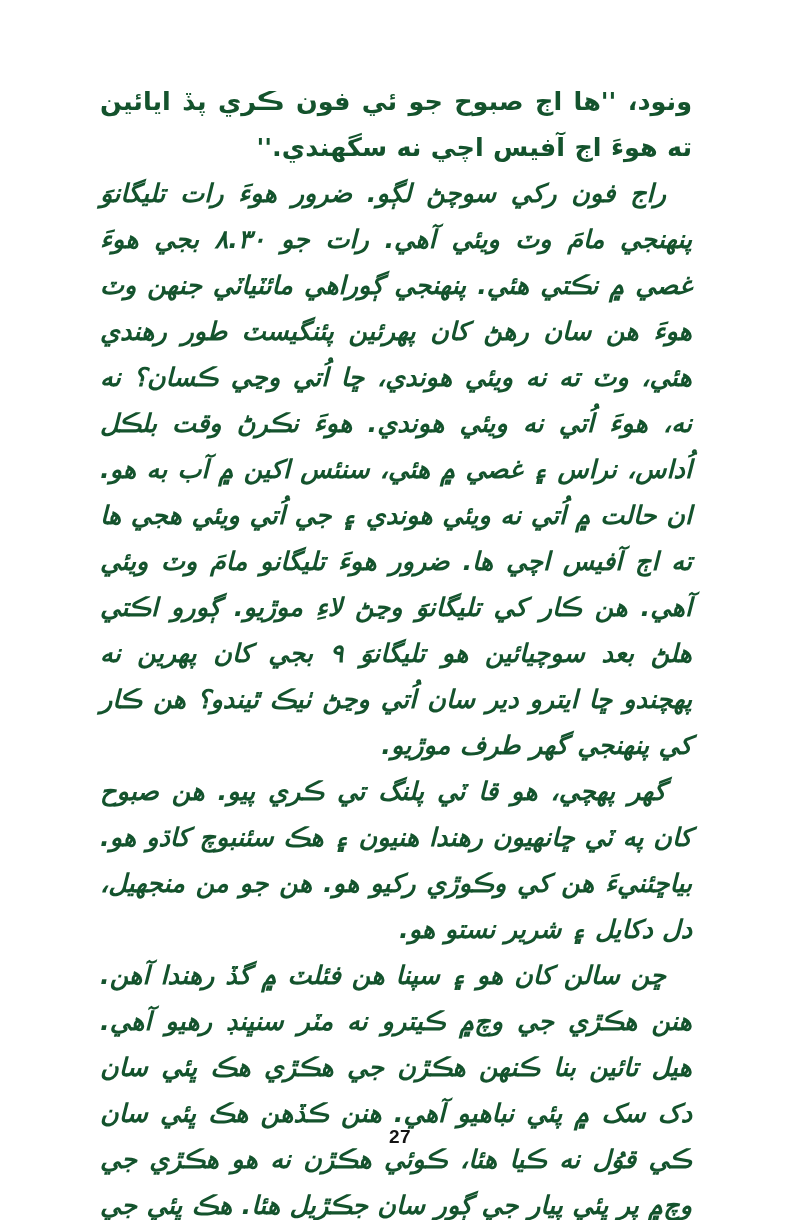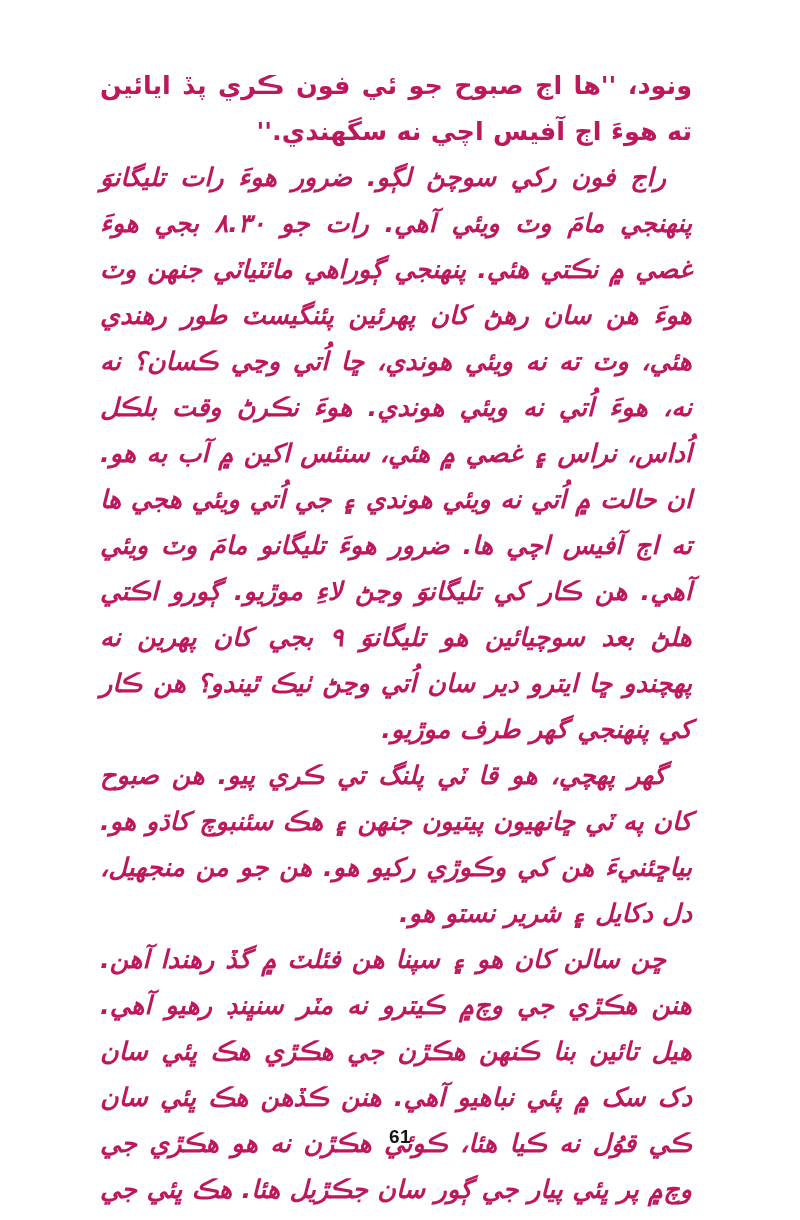--- a/index.html
+++ b/index.html
@@ -26,25 +26,25 @@
     position: absolute;
     right: 108px;
     left: 100px;
     top: 62px;
     direction: rtl;
     text-align: justify;
     text-align-last: justify;
   }
 
   .para {
-    margin: 0 0 0 0;
+    margin: 16px 0 0 0;
     padding: 0;
     direction: rtl;
     unicode-bidi: isolate;
-    color: #be185d;
+    color: #14532d;
     font-size: 25.5px;
     line-height: 46px;
     font-weight: 700;
     text-align: justify;
     text-align-last: right;
     letter-spacing: 0px;
     word-spacing: 0.5px;
     -webkit-font-smoothing: antialiased;
   }
 
@@ -83,21 +83,21 @@
 <body>
 
 <div id="page">
 
   <div id="text-column">
 
     <p class="para">ونود، ''ها اڄ صبوح جو ئي فون ڪري پڏ ايائين ته هوءَ اڄ آفيس اچي نه سگهندي.''</p>
 
     <p class="para indent para-gap-sm">راج فون رکي سوچڻ لڳو. ضرور هوءَ رات تليگانوَ پنهنجي مامَ وٽ ويئي آهي. رات جو ٨.٣٠ بجي هوءَ غصي ۾ نڪتي هئي. پنهنجي ڳوراهي مائٽياٽي جنهن وٽ هوءَ هن سان رهڻ کان پهرئين پئنگيسٽ طور رهندي هئي، وٽ ته نه ويئي هوندي، ڇا اُتي وڃي ڪسان؟ نه نه، هوءَ اُتي نه ويئي هوندي. هوءَ نڪرڻ وقت بلڪل اُداس، نراس ۽ غصي ۾ هئي، سنئس اکين ۾ آب به هو. ان حالت ۾ اُتي نه ويئي هوندي ۽ جي اُتي ويئي هجي ها ته اڄ آفيس اچي ها. ضرور هوءَ تليگانو مامَ وٽ ويئي آهي. هن ڪار کي تليگانوَ وڃڻ لاءِ موڙيو. ڳورو اڪتي هلڻ بعد سوچيائين هو تليگانوَ ٩ بجي کان پهرين نه پهچندو ڇا ايترو دير سان اُتي وڃڻ ٺيڪ ٿيندو؟ هن ڪار کي پنهنجي گهر طرف موڙيو.</p>
 
-    <p class="para indent para-gap-sm">گهر پهچي، هو قا ٽي پلنگ تي ڪري پيو. هن صبوح کان په ٽي ڇانهيون پيتيون جنهن ۽ هڪ سئنبوچ کاڌو هو. بياڇئنيءَ هن کي وڪوڙي رکيو هو. هن جو من منجهيل، دل دکايل ۽ شرير نستو هو.</p>
+    <p class="para indent para-gap-sm">گهر پهچي، هو قا ٽي پلنگ تي ڪري پيو. هن صبوح کان په ٽي ڇانهيون رهندا هنيون ۽ هڪ سئنبوچ کاڌو هو. بياڇئنيءَ هن کي وڪوڙي رکيو هو. هن جو من منجهيل، دل دکايل ۽ شرير نستو هو.</p>
 
     <p class="para indent para-gap-sm">ڇن سالن کان هو ۽ سپنا هن فئلٽ ۾ گڏ رهندا آهن. هنن هڪڙي جي وچ۾ ڪيترو نه مٽر سنڀنڊ رهيو آهي. هيل تائين بنا ڪنهن هڪڙن جي هڪڙي هڪ ڀئي سان دک سک ۾ پئي نباهيو آهي. هنن ڪڏهن هڪ ڀئي سان ڪي قوُل نه ڪيا هئا، ڪوئي هڪڙن نه هو هڪڙي جي وچ۾ پر ڀئي پيار جي ڳور سان جڪڙيل هئا. هڪ ڀئي جي مرضي هڪڙي لاءِ امر هئي. هڪ ڀئي کي نه رنڄائڻ جو پرزور پلوُ هو هڪڙي ۾ هو، سپنا بنا هن فئلٽ ۾ رهڻ جو سوچي به نٿو سگهي. چنڇر شام</p>
 
   </div>
 
-  <div id="page-number">61</div>
+  <div id="page-number">27</div>
 
 </div>
 
 </body></html>

